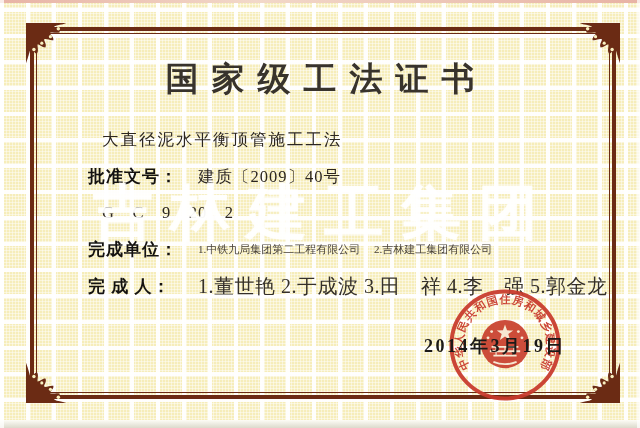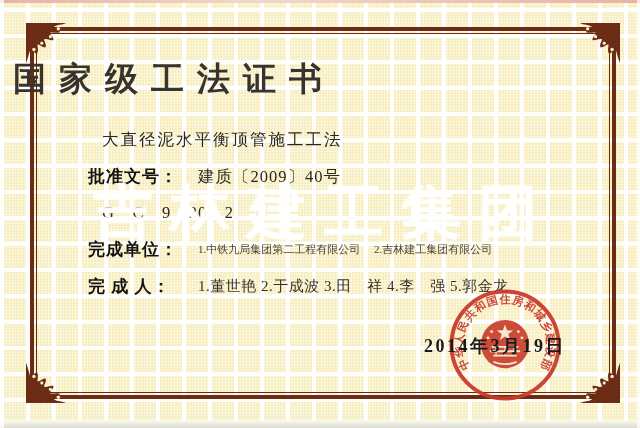--- a/index.html
+++ b/index.html
@@ -25,35 +25,35 @@
   }
   .frame-inner{position:absolute;inset:2px;border:1.5px solid #6b2b14;}
 
   .corner{position:absolute;width:46px;height:46px;z-index:6;}
   .c-tl{left:26px;top:23px;}
   .c-tr{right:20px;top:23px;transform:scaleX(-1);}
   .c-bl{left:26px;bottom:25px;transform:scaleY(-1);}
   .c-br{right:20px;bottom:25px;transform:scale(-1,-1);}
 
   .title{
-    position:absolute;left:0;right:0;top:57px;text-align:left;z-index:10;
+    position:absolute;left:0;right:0;top:57px;text-align:center;z-index:10;
     font-size:33px;font-weight:bold;letter-spacing:13px;text-indent:13px;
     color:#38332c;
   }
 
   .fields{position:absolute;left:88px;top:122px;width:520px;z-index:10;}
   .row{display:flex;align-items:center;height:36.5px;}
   .label{
     font-weight:bold;font-size:17px;color:#141210;width:96px;flex-shrink:0;
     letter-spacing:1px;
   }
   .value{font-size:16.5px;color:#2c2620;margin-left:14px;white-space:pre-wrap;letter-spacing:1px;}
   .row-1 .value{letter-spacing:2px;}
   .row-4 .value{font-size:11px;color:#474038;letter-spacing:0;}
-  .row-5 .value{font-size:15px;color:#35302a;letter-spacing:0.5px;}
+  .row-5 .value{font-size:20px;color:#35302a;letter-spacing:0.5px;}
 
   .watermark{
     position:absolute;left:74px;top:182px;z-index:30;
     font-family:"Liberation Sans","DejaVu Sans",sans-serif;
     font-size:60px;font-weight:bold;line-height:62px;
     letter-spacing:17px;white-space:nowrap;
     color:rgba(255,255,255,.86);
     text-shadow:0 0 2px rgba(255,255,255,.7);
     padding-left:19px;
   }

